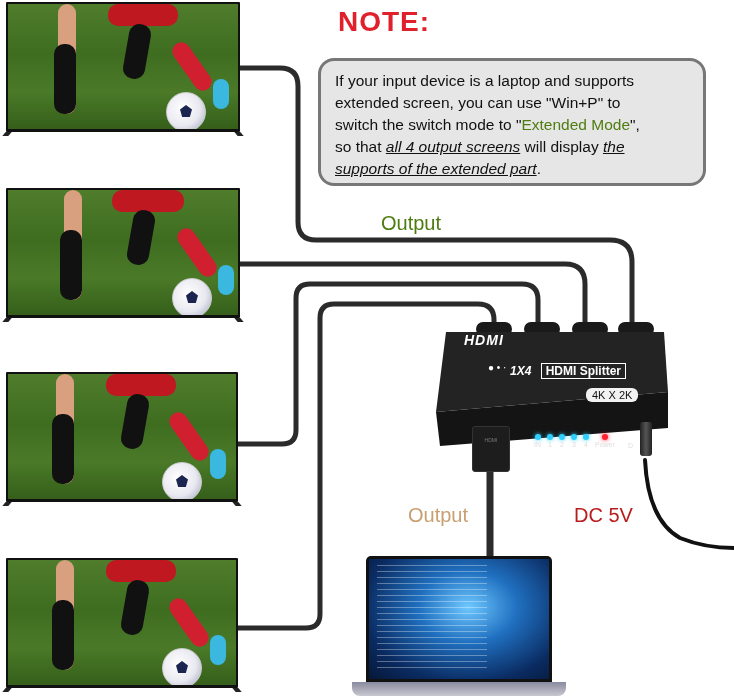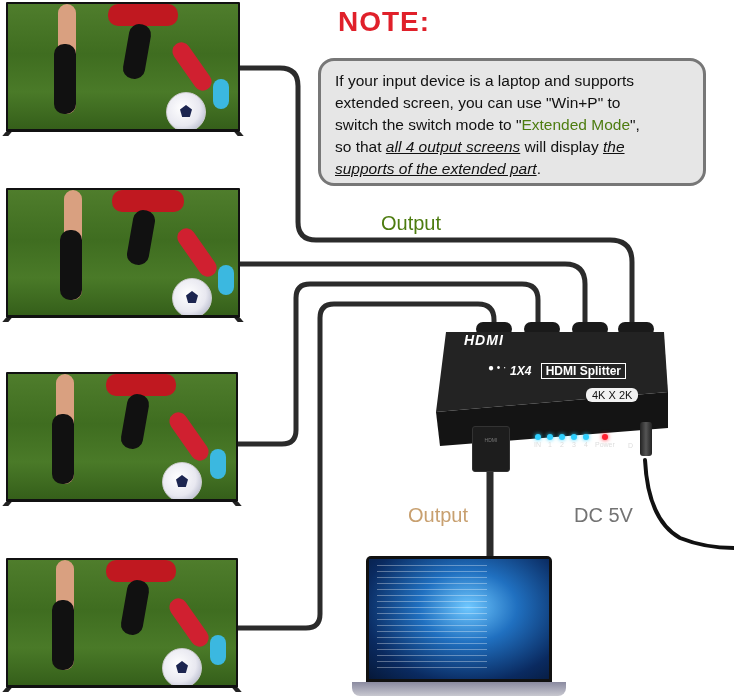--- a/index.html
+++ b/index.html
@@ -103,21 +103,21 @@
 <div class="note-box">
   <div><span>If your input device is a laptop and supports</span></div>
   <div><span>extended screen, you can use "Win+P" to</span></div>
   <div><span>switch the switch mode to "</span><span class="red">Extended Mode</span><span>",</span></div>
   <div><span>so that </span><span class="ul">all 4 output screens</span><span> will display </span><span class="ul">the</span></div>
   <div><span class="ul">supports of the extended part</span><span>.</span></div>
 </div>
 
 <div class="label" style="left:381px;top:212px;color:#4d7c0f;">Output</div>
 <div class="label" style="left:408px;top:504px;color:#c8a070;">Output</div>
-<div class="label" style="left:574px;top:504px;color:#737373;">DC 5V</div>
+<div class="label" style="left:574px;top:504px;color:#b91c1c;">DC 5V</div>
 
 <div class="splitter">
   <svg class="abs" style="left:0;top:0" width="232" height="124">
 
     <g fill="#1a1a1a">
       <rect x="40" y="0" width="36" height="14" rx="7"></rect>
       <rect x="88" y="0" width="36" height="14" rx="7"></rect>
       <rect x="136" y="0" width="36" height="14" rx="7"></rect>
       <rect x="182" y="0" width="36" height="14" rx="7"></rect>
     </g>

